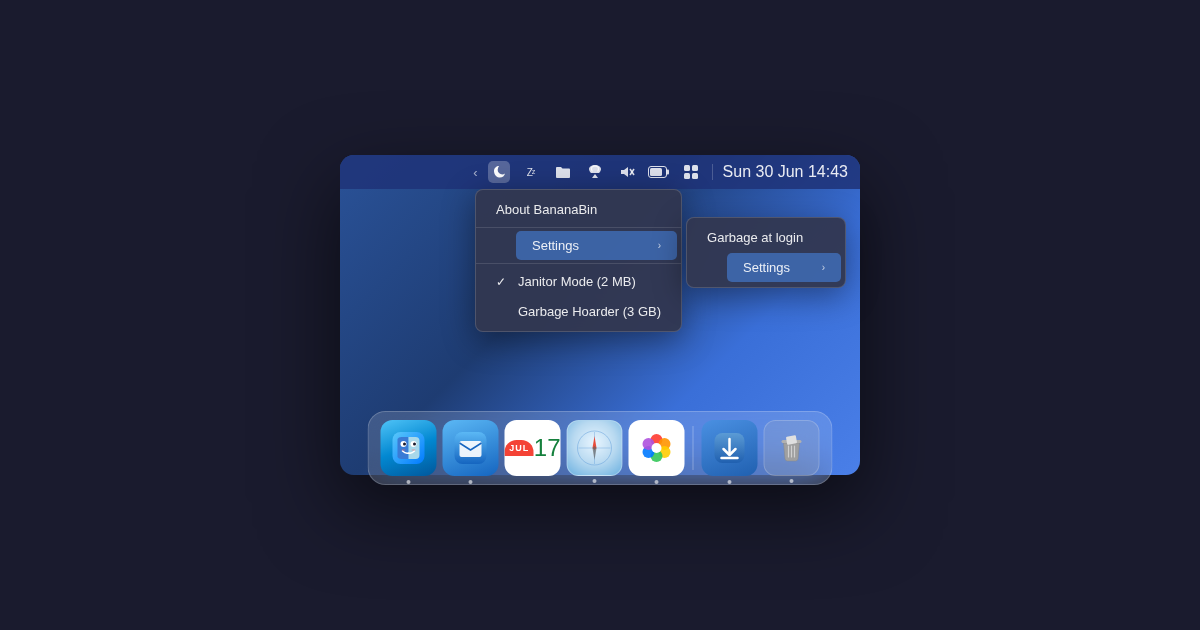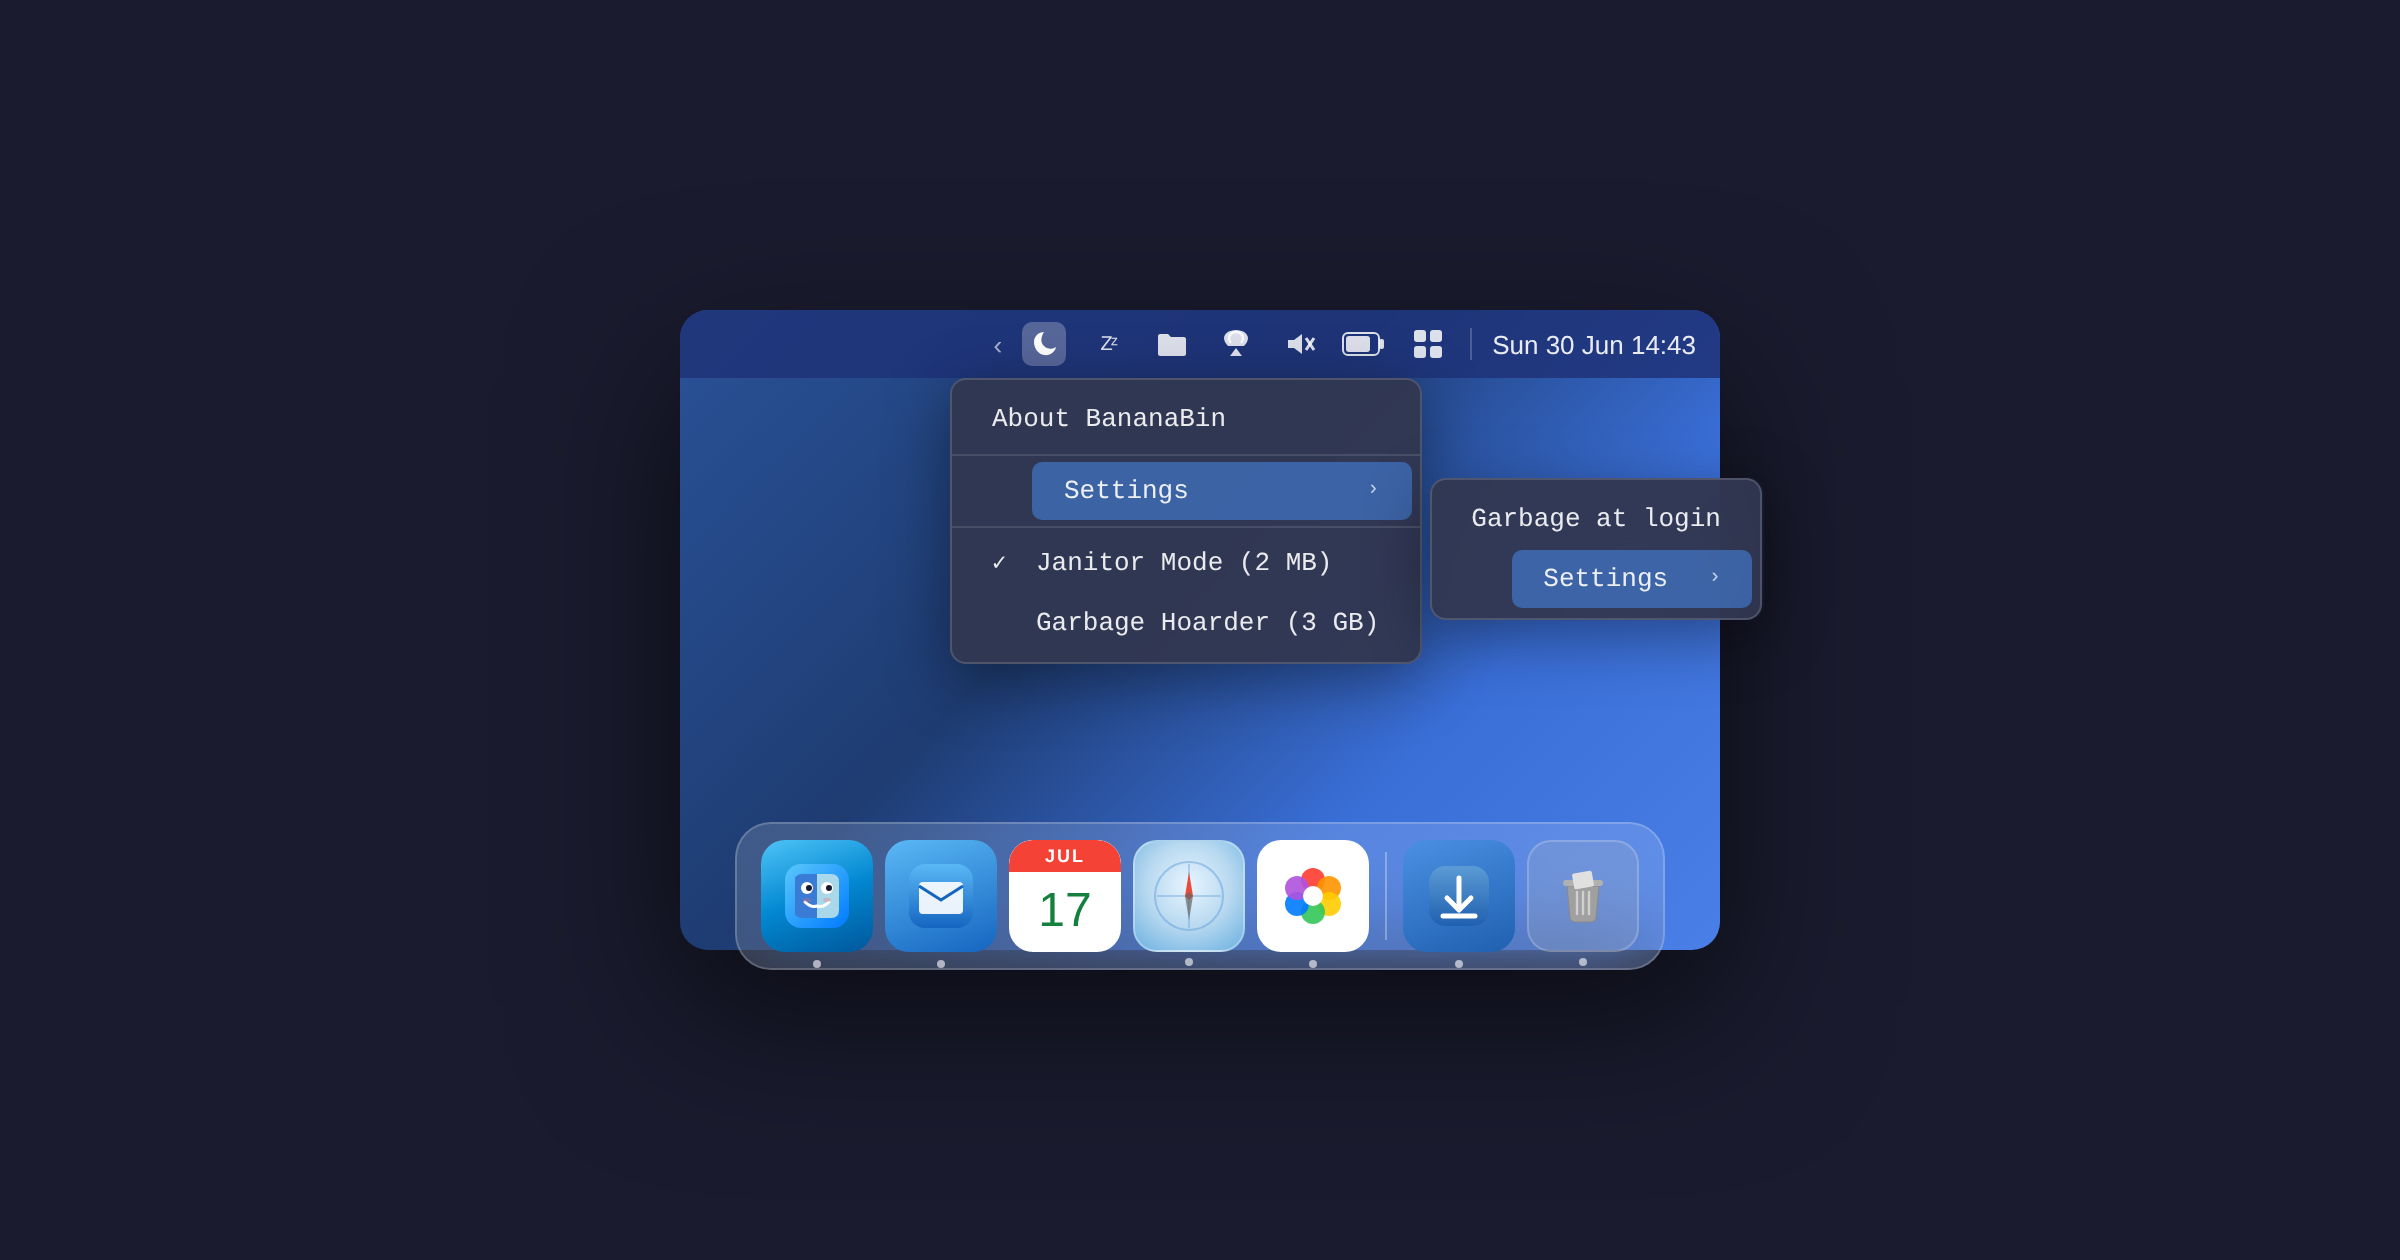--- a/index.html
+++ b/index.html
@@ -60,21 +60,21 @@
     }
 
     .menubar-separator {
       width: 1px;
       height: 16px;
       background: rgba(255,255,255,0.2);
     }
 
     .menubar-time {
       color: rgba(255,255,255,0.9);
-      font-size: 13px;
+      font-size: 16px;
       font-weight: 400;
       white-space: nowrap;
     }
 
     
     .dock {
       position: absolute;
       bottom: -10px;
       left: 50%;
       transform: translateX(-50%);
@@ -155,22 +155,21 @@
       line-height: 1;
     }
 
     
     .dropdown-container {
       position: absolute;
       top: 34px;
       left: 50%;
       transform: translateX(-50%);
       display: flex;
-      align-items: center;
-      font-family: Liberation Mono, monospace;
+      align-items: flex-start;
     }
 
     .dropdown-main {
       background: rgba(50, 55, 80, 0.95);
       backdrop-filter: blur(20px);
       border-radius: 8px;
       border: 1px solid rgba(255,255,255,0.15);
       min-width: 200px;
       padding: 4px 0;
       box-shadow: 0 8px 32px rgba(0,0,0,0.4);
@@ -361,21 +360,21 @@
           <linearGradient id="mailGrad" x1="0" y1="0" x2="0" y2="1">
             <stop offset="0%" stop-color="#5bb8f5"></stop>
             <stop offset="100%" stop-color="#1565c0"></stop>
           </linearGradient>
         </defs>
         <rect x="8" y="12" width="22" height="16" rx="2" fill="white" opacity="0.9"></rect>
         <path d="M8 14 L19 21 L30 14" fill="none" stroke="#1565c0" stroke-width="1.5"></path>
       </svg>
     </div>
 
-    <div class="dock-icon icon-calendar" style="flex-direction: column; gap:0; background:white;">
+    <div class="dock-icon icon-calendar" style="flex-direction: row; gap:0; background:white;">
       <div class="cal-header" style="width:100%; font-size:9px; font-weight:700; text-align:center; background:#f44336; color:white; padding: 3px 0; border-radius: 12px 12px 0 0; letter-spacing:1px;">JUL</div>
       <div class="cal-date" style="font-size:24px; font-weight:300; color:#15803d; display:flex; align-items:center; justify-content:center; flex:1;">17</div>
     </div>
 
     <div class="dock-icon" style="background: radial-gradient(circle at 50% 40%, #e8f5ff 0%, #b8d9f0 50%, #6ab0e0 100%); border: 1px solid rgba(255,255,255,0.3);">
       <svg width="40" height="40" viewBox="0 0 40 40">
         <circle cx="20" cy="20" r="17" fill="none" stroke="rgba(100,160,220,0.5)" stroke-width="1"></circle>
         <line x1="20" y1="4" x2="20" y2="36" stroke="rgba(100,160,220,0.4)" stroke-width="1"></line>
         <line x1="4" y1="20" x2="36" y2="20" stroke="rgba(100,160,220,0.4)" stroke-width="1"></line>
 

